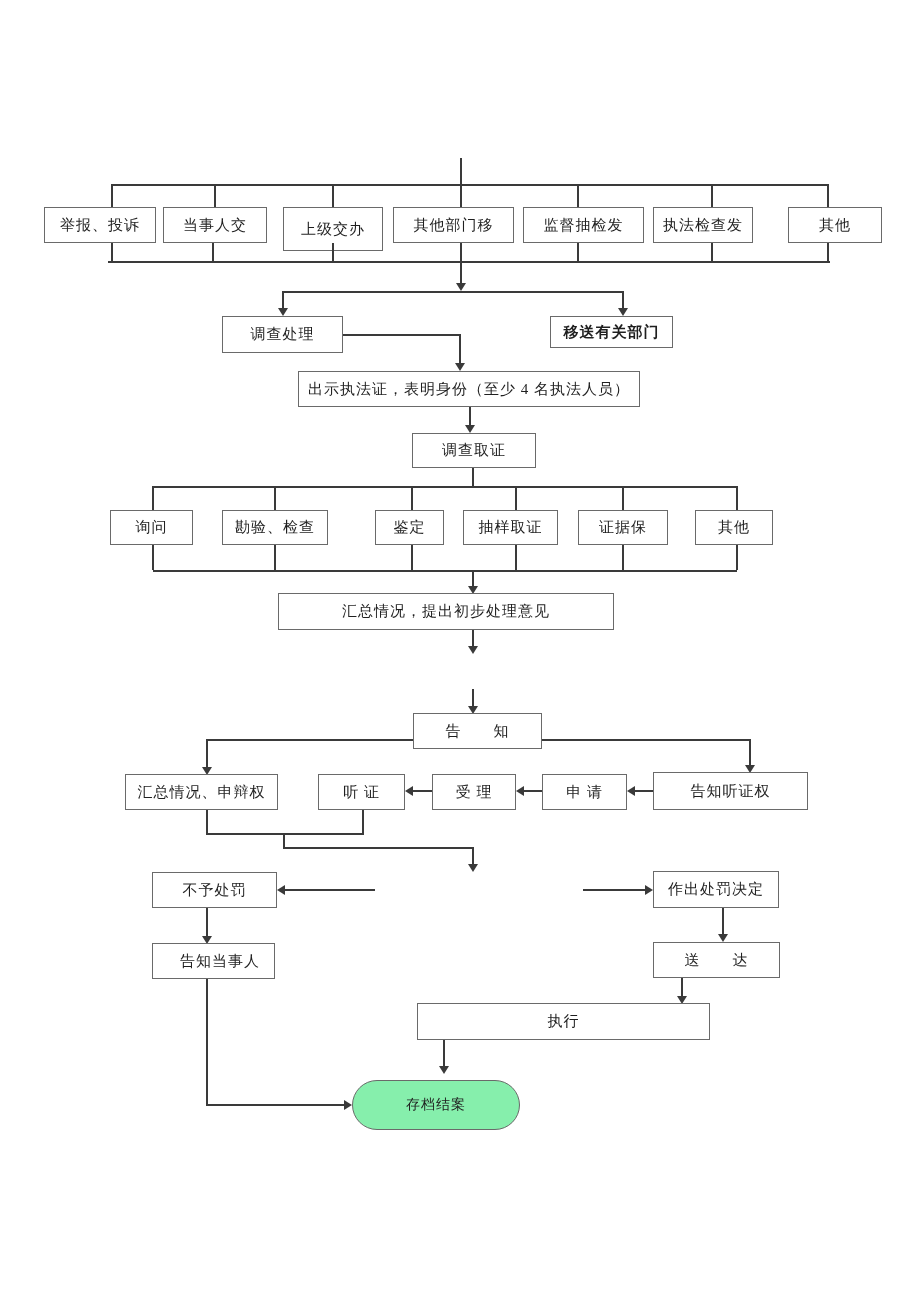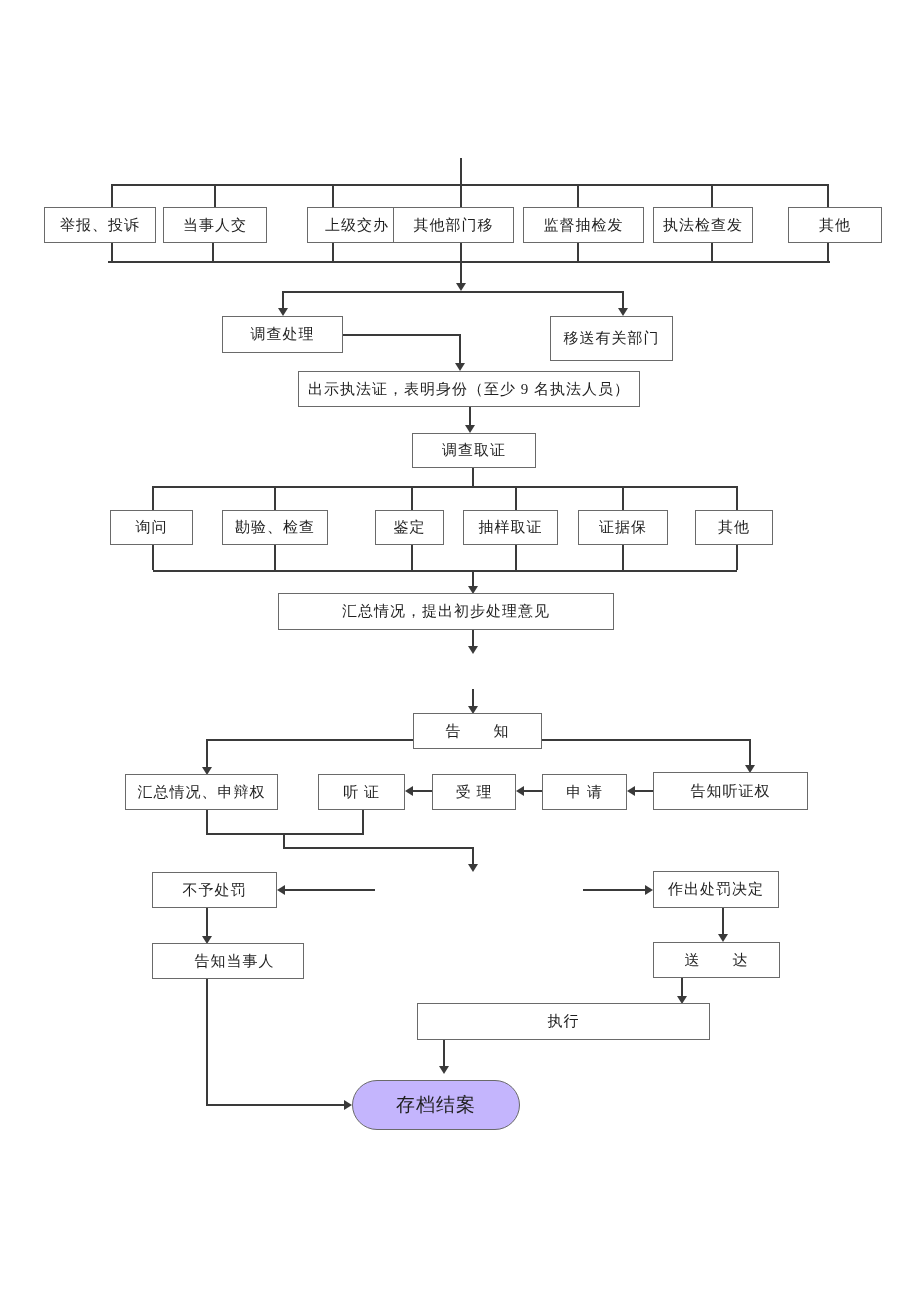--- a/index.html
+++ b/index.html
@@ -6,23 +6,23 @@
   #canvas{
     position:relative;width:920px;height:1301px;background:#ffffff;
     font-family:"Liberation Serif","DejaVu Serif",serif;overflow:hidden;
   }
   .node{
     position:absolute;box-sizing:border-box;border:1px solid #6a6a6a;background:#fff;
     display:flex;align-items:center;justify-content:center;
     font-size:15px;color:#1f1f1f;white-space:nowrap;letter-spacing:1px;
   }
   .terminal{
-    position:absolute;box-sizing:border-box;border:1px solid #6a6a6a;background:#c4b5fd;
+    position:absolute;box-sizing:border-box;border:1px solid #6a6a6a;background:#86efac;
     display:flex;align-items:center;justify-content:center;
-    font-size:19px;color:#1f1f1f;border-radius:26px;letter-spacing:1px;
+    font-size:14px;color:#1f1f1f;border-radius:26px;letter-spacing:1px;
   }
   .h{position:absolute;height:2px;background:#3a3a3a;}
   .v{position:absolute;width:2px;background:#3a3a3a;}
   .ad{position:absolute;width:0;height:0;border-left:5px solid transparent;border-right:5px solid transparent;border-top:8px solid #3a3a3a;}
   .al{position:absolute;width:0;height:0;border-top:5px solid transparent;border-bottom:5px solid transparent;border-right:8px solid #3a3a3a;}
   .ar{position:absolute;width:0;height:0;border-top:5px solid transparent;border-bottom:5px solid transparent;border-left:8px solid #3a3a3a;}
 </style>
 </head>
 <body>
 
@@ -32,21 +32,21 @@
   <div class="h" style="left:112px;top:184px;width:716px;"></div>
   <div class="v" style="left:111px;top:184px;height:23px;"></div>
   <div class="v" style="left:214px;top:184px;height:23px;"></div>
   <div class="v" style="left:332px;top:184px;height:23px;"></div>
   <div class="v" style="left:577px;top:184px;height:23px;"></div>
   <div class="v" style="left:711px;top:184px;height:23px;"></div>
   <div class="v" style="left:827px;top:184px;height:23px;"></div>
 
   <div class="node" style="left:44px;top:207px;width:112px;height:36px;">举报、投诉</div>
   <div class="node" style="left:163px;top:207px;width:104px;height:36px;">当事人交</div>
-  <div class="node" style="left:283px;top:207px;width:100px;height:36px;margin-left:24px;">上级交办</div>
+  <div class="node" style="left:283px;top:207px;width:100px;height:44px;">上级交办</div>
   <div class="node" style="left:393px;top:207px;width:121px;height:36px;font-family:Liberation Serif, serif;">其他部门移</div>
   <div class="node" style="left:523px;top:207px;width:121px;height:36px;">监督抽检发</div>
   <div class="node" style="left:653px;top:207px;width:100px;height:36px;">执法检查发</div>
   <div class="node" style="left:788px;top:207px;width:94px;height:36px;">其他</div>
 
   <div class="v" style="left:111px;top:243px;height:18px;"></div>
   <div class="v" style="left:212px;top:243px;height:18px;"></div>
   <div class="v" style="left:332px;top:243px;height:18px;"></div>
   <div class="v" style="left:460px;top:243px;height:18px;"></div>
   <div class="v" style="left:577px;top:243px;height:18px;"></div>
@@ -56,27 +56,27 @@
 
   <div class="v" style="left:460px;top:261px;height:22px;"></div>
   <div class="ad" style="left:456px;top:283px;"></div>
   <div class="h" style="left:283px;top:291px;width:341px;"></div>
   <div class="v" style="left:282px;top:291px;height:17px;"></div>
   <div class="ad" style="left:278px;top:308px;"></div>
   <div class="v" style="left:622px;top:291px;height:17px;"></div>
   <div class="ad" style="left:618px;top:308px;"></div>
 
   <div class="node" style="left:222px;top:316px;width:121px;height:37px;">调查处理</div>
-  <div class="node" style="left:550px;top:316px;width:123px;height:45px;">移送有关部门</div>
+  <div class="node" style="left:550px;top:316px;width:123px;height:32px;font-weight:bold;">移送有关部门</div>
 
   <div class="h" style="left:343px;top:334px;width:118px;"></div>
   <div class="v" style="left:459px;top:334px;height:30px;"></div>
   <div class="ad" style="left:455px;top:363px;"></div>
 
-  <div class="node" style="left:298px;top:371px;width:342px;height:36px;">出示执法证，表明身份（至少 9 名执法人员）</div>
+  <div class="node" style="left:298px;top:371px;width:342px;height:36px;">出示执法证，表明身份（至少 4 名执法人员）</div>
   <div class="v" style="left:469px;top:407px;height:19px;"></div>
   <div class="ad" style="left:465px;top:425px;"></div>
 
   <div class="node" style="left:412px;top:433px;width:124px;height:35px;">调查取证</div>
   <div class="v" style="left:472px;top:468px;height:18px;"></div>
 
   <div class="h" style="left:153px;top:486px;width:584px;"></div>
   <div class="v" style="left:152px;top:486px;height:24px;"></div>
   <div class="v" style="left:274px;top:486px;height:24px;"></div>
   <div class="v" style="left:411px;top:486px;height:24px;"></div>
@@ -141,21 +141,21 @@
   <div class="node" style="left:152px;top:872px;width:125px;height:36px;">不予处罚</div>
   <div class="node" style="left:653px;top:871px;width:126px;height:37px;">作出处罚决定</div>
 
   <div class="h" style="left:285px;top:889px;width:90px;"></div>
   <div class="al" style="left:277px;top:885px;"></div>
   <div class="h" style="left:583px;top:889px;width:62px;"></div>
   <div class="ar" style="left:645px;top:885px;"></div>
 
   <div class="v" style="left:206px;top:908px;height:28px;"></div>
   <div class="ad" style="left:202px;top:936px;"></div>
-  <div class="node" style="left:152px;top:943px;width:152px;height:36px;padding-left:13px;">告知当事人</div>
+  <div class="node" style="left:152px;top:943px;width:123px;height:36px;padding-left:13px;">告知当事人</div>
 
   <div class="v" style="left:722px;top:908px;height:27px;"></div>
   <div class="ad" style="left:718px;top:934px;"></div>
   <div class="node" style="left:653px;top:942px;width:127px;height:36px;">送　　达</div>
 
   <div class="v" style="left:681px;top:978px;height:19px;"></div>
   <div class="ad" style="left:677px;top:996px;"></div>
   <div class="node" style="left:417px;top:1003px;width:293px;height:37px;">执行</div>
 
   <div class="v" style="left:443px;top:1040px;height:27px;"></div>

